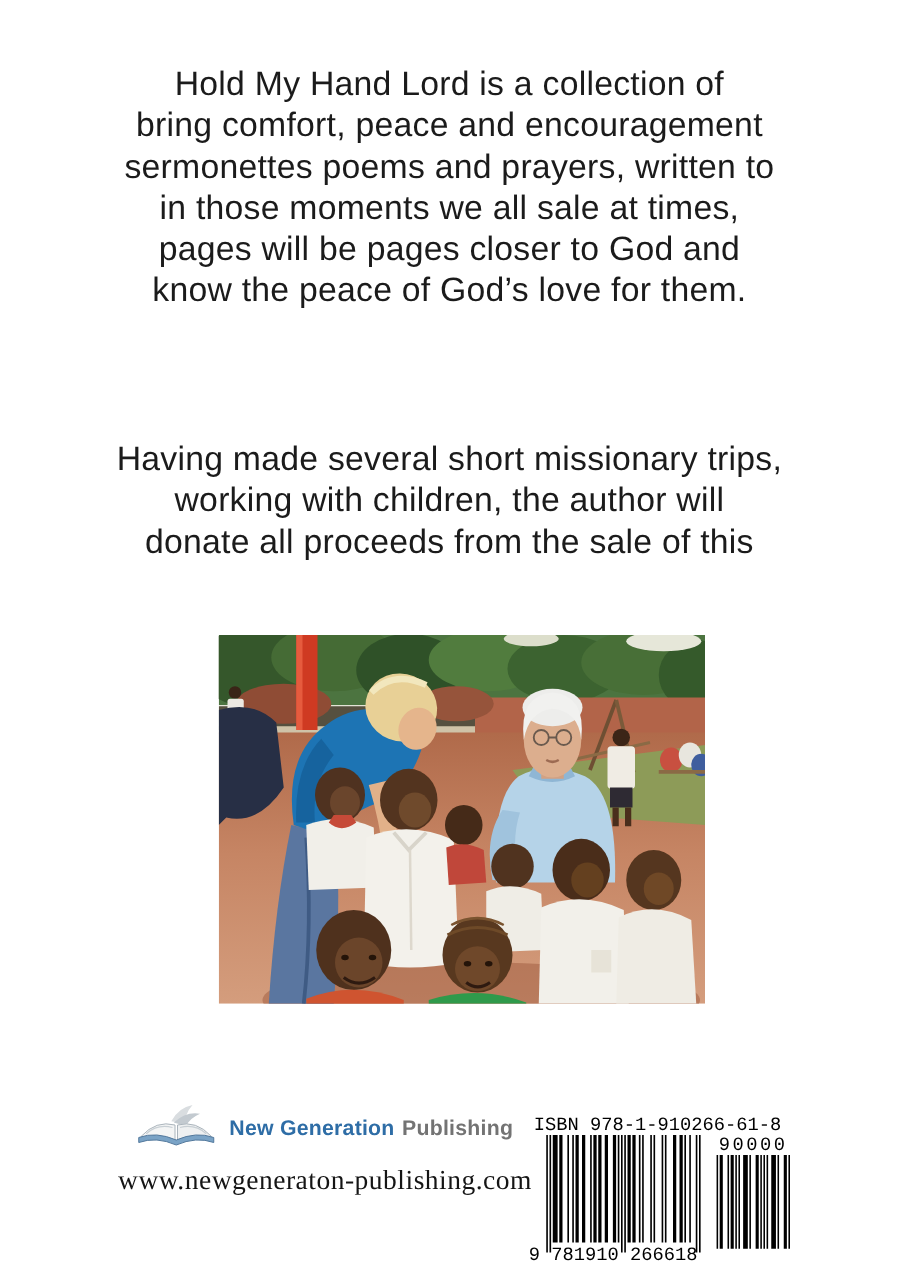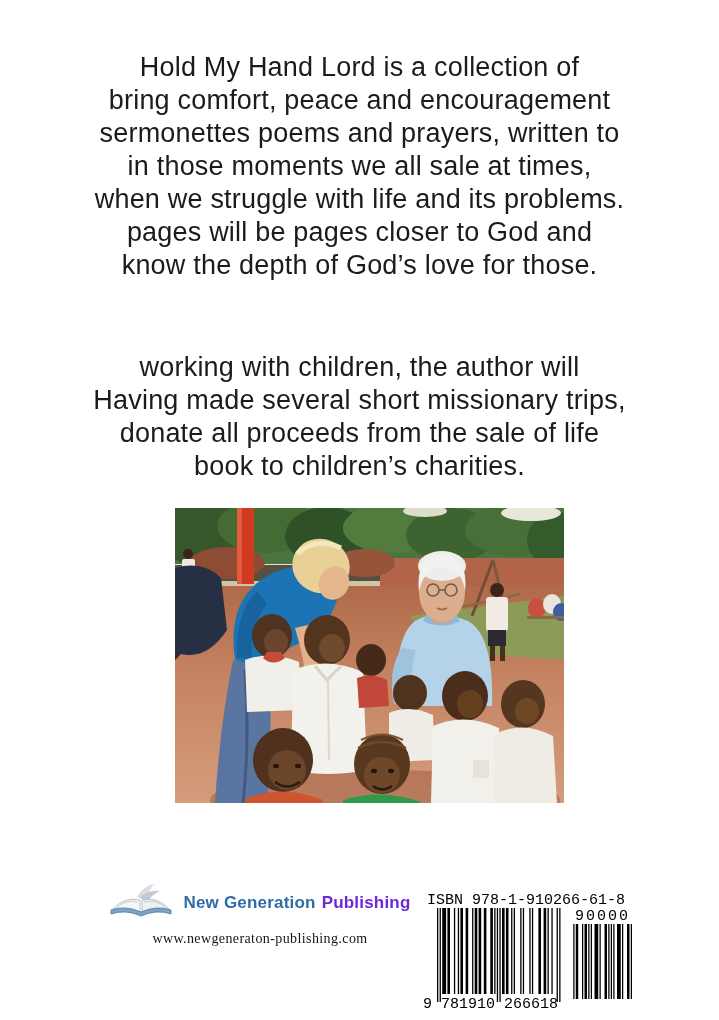--- a/index.html
+++ b/index.html
@@ -24,46 +24,44 @@
   .barcode { position:absolute; left:420px; top:845px; width:220px; height:126px;margin-top:44px; }
   .barcode svg { display:block; }
   .bc-text { font-family:"Liberation Mono", monospace; font-size:15px; fill:#000; }
   .bc-addon { letter-spacing:2px; }
 
   
   .publisher { position:absolute; left:60px; top:880px; width:400px; text-align:center; }
   .pub-row { display:flex; align-items:center; justify-content:center; gap:10px; height:46px; }
   .pub-name { font-size:17px; font-weight:bold; letter-spacing:0.2px; white-space:nowrap; }
   .pub-name .n1 { color:#2e6da6; margin-right:6px; }
-  .pub-name .n2 { color:#6d28d9; }
+  .pub-name .n2 { color:#737373; }
   .website {
     margin-top:5px; font-family:"Liberation Serif", serif;
-    font-size:14px; color:#151515; letter-spacing:0.4px;
+    font-size:22px; color:#151515; letter-spacing:0.4px;
   }
 </style>
 </head>
 <body>
 
 <div class="page">
 
   <section class="blurb blurb-1">
     <div>Hold My Hand Lord is a collection of</div>
     <div>bring comfort, peace and encouragement</div>
     <div>sermonettes poems and prayers, written to</div>
     <div>in those moments we all sale at times,</div>
-    <div>when we struggle with life and its problems.</div>
     <div>pages will be pages closer to God and</div>
-    <div>know the depth of God’s love for those.</div>
+    <div>know the peace of God’s love for them.</div>
   </section>
 
   <section class="blurb blurb-2">
+    <div>Having made several short missionary trips,</div>
     <div>working with children, the author will</div>
-    <div>Having made several short missionary trips,</div>
-    <div>donate all proceeds from the sale of life</div>
-    <div>book to children’s charities.</div>
+    <div>donate all proceeds from the sale of this</div>
   </section>
 
   <figure class="photo">
     <svg viewBox="0 0 389 295" preserveAspectRatio="none">
       <defs>
         <linearGradient id="dirtg" x1="0" y1="0" x2="0" y2="1">
           <stop offset="0" stop-color="#b06a4a"></stop>
           <stop offset="0.45" stop-color="#c68564"></stop>
           <stop offset="1" stop-color="#d49d7d"></stop>
         </linearGradient>

